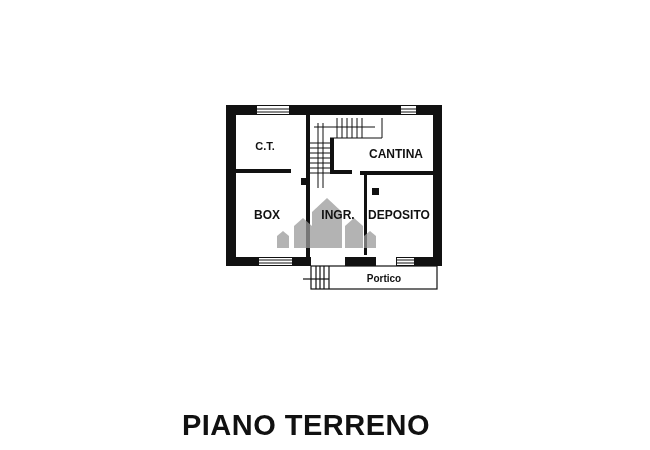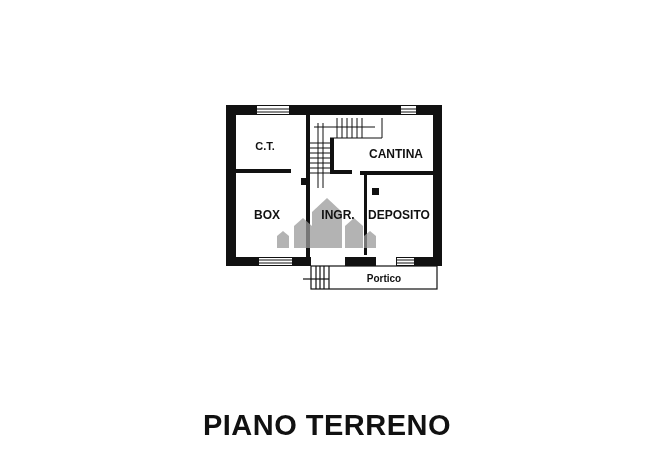--- a/index.html
+++ b/index.html
@@ -1,19 +1,19 @@
 <!DOCTYPE html>
 <html><head>
 <meta charset="utf-8">
 <style>
   html,body{margin:0;padding:0;background:#ffffff;}
   body{width:650px;height:450px;position:relative;overflow:hidden;font-family:"Liberation Sans",sans-serif;}
   #plan{position:absolute;left:0;top:0;width:650px;height:450px;}
   .lbl{font-family:"Liberation Sans",sans-serif;font-weight:bold;fill:#111;}
-  .title{position:absolute;left:0;width:612px;top:409px;text-align:center;font-family:"Liberation Sans",sans-serif;font-weight:bold;font-size:29px;color:#111;letter-spacing:0.5px;margin-left:21px;}
+  .title{position:absolute;left:0;width:612px;top:409px;text-align:center;font-family:"Liberation Sans",sans-serif;font-weight:bold;font-size:29px;color:#111;letter-spacing:0.5px;}
 </style>
 </head>
 <body>
 
 <svg id="plan" viewBox="0 0 650 450" xmlns="http://www.w3.org/2000/svg">
 
   <g fill="#111">
     <rect x="226" y="105" width="215" height="10"></rect>
     <rect x="226" y="105" width="10" height="161"></rect>
     <rect x="433" y="105" width="9" height="161"></rect>

